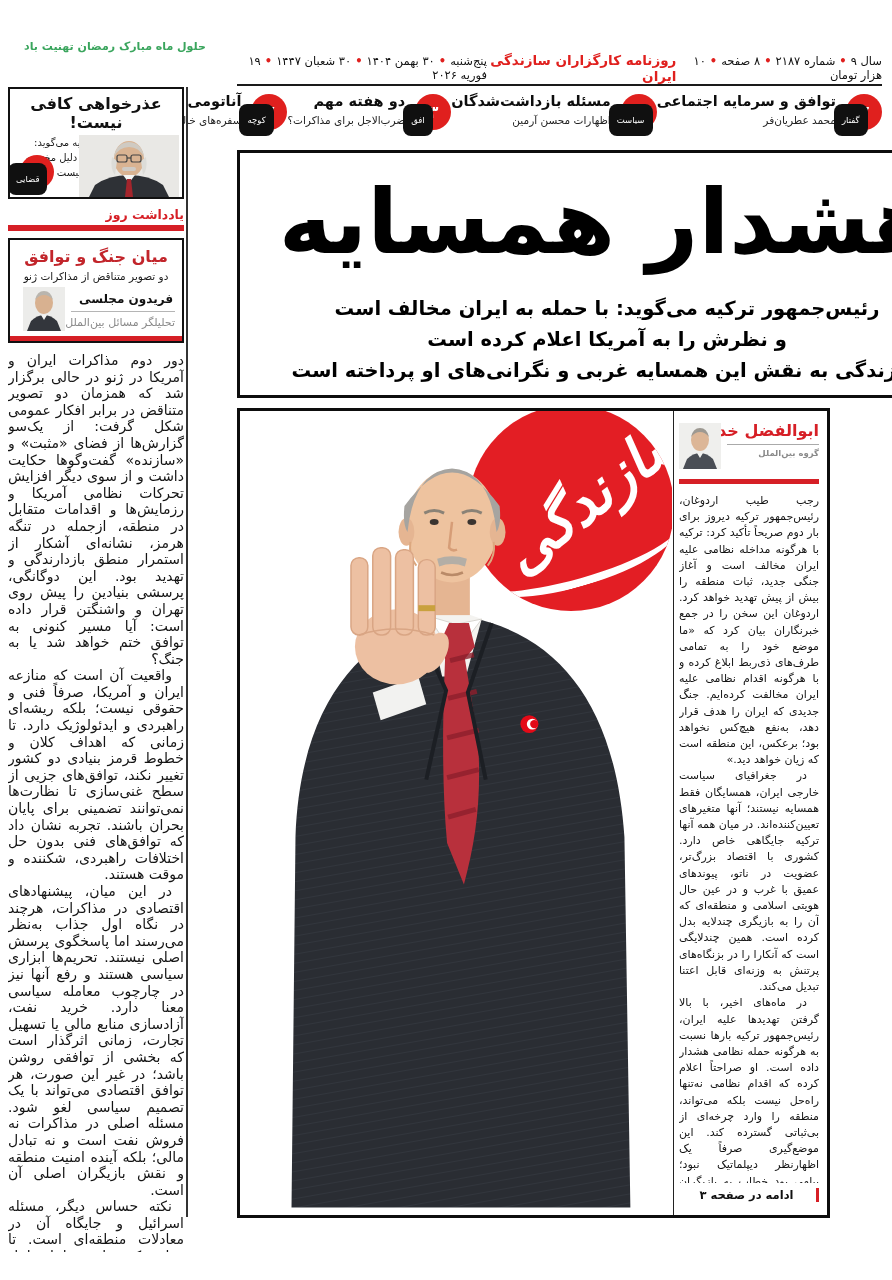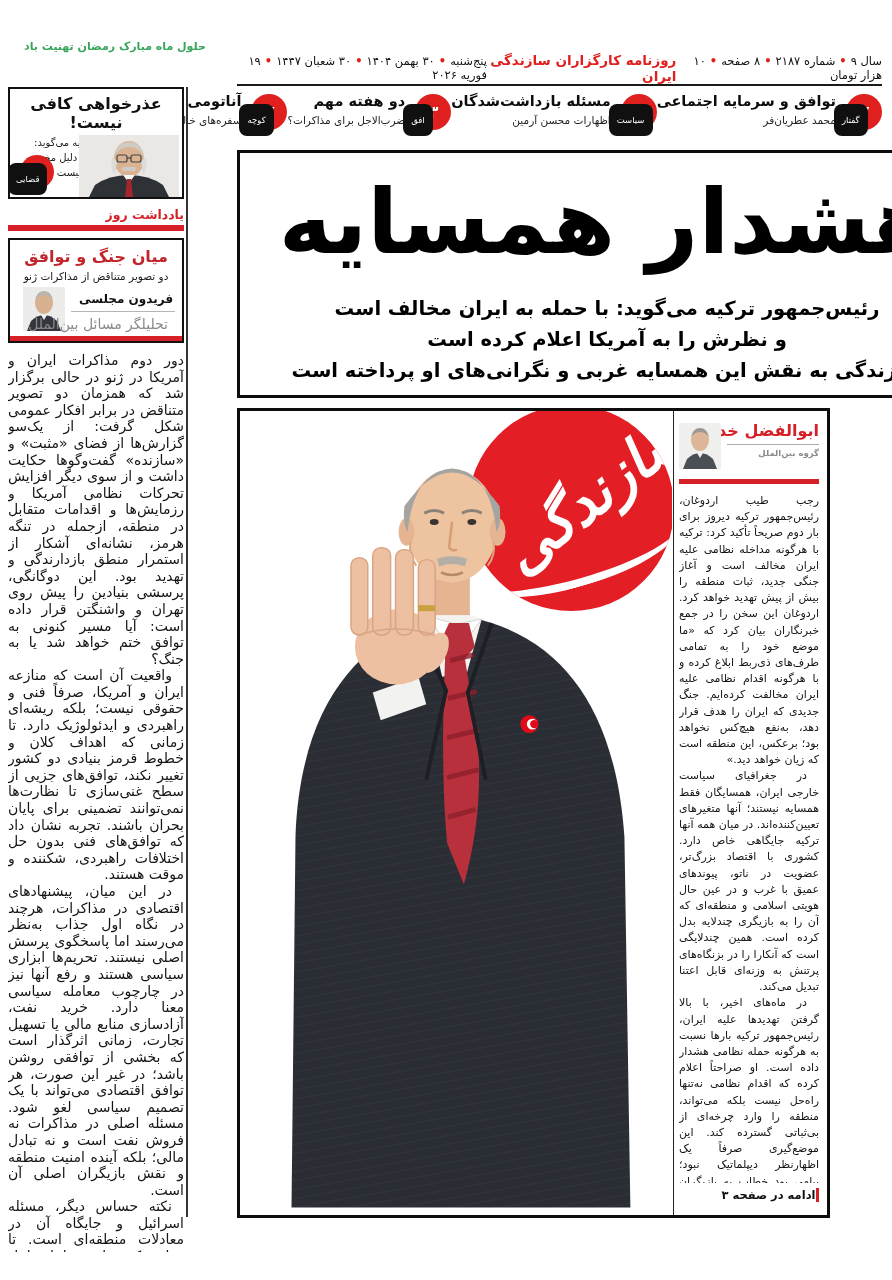--- a/index.html
+++ b/index.html
@@ -39,21 +39,21 @@
   .kicker{margin-top:8px;}
   .ktext{color:#d61f26;font-weight:800;font-size:12.5px;}
   .kbar{height:6px;background:#d61f26;margin-top:3px;}
   .sbox2{margin-top:7px;padding:7px 7px 0;}
   .sb2-title{font-size:16px;font-weight:900;text-align:center;color:#c2252b;}
   .sb2-sub{font-size:10.5px;text-align:center;margin-top:4px;color:#1a1a1a;}
   .author-strip{margin-top:8px;position:relative;height:46px;}
   .a-photo{position:absolute;left:6px;bottom:5px;width:42px;height:44px;}
   .a-name{position:absolute;right:2px;top:2px;font-size:12px;font-weight:800;}
   .a-rule{position:absolute;right:0;left:54px;top:21px;border-top:1px solid #b5b5b5;}
-  .a-role{position:absolute;right:7px;top:26px;font-size:14px;color:#8a8a8a;}
+  .a-role{position:absolute;right:0;top:26px;font-size:11px;color:#8a8a8a;}
   .redbar{height:5px;background:#d61f26;margin:0 -7px;}
   .s-article{margin-top:9px;font-size:14px;line-height:16.6px;text-align:justify;color:#141414;height:900px;overflow:hidden;}
   .s-article p{margin:0;text-indent:12px;}
   .s-article p:first-child{text-indent:0;}
 
   
   .headline-box{position:absolute;left:237px;top:150px;width:740px;height:248px;border:3.5px solid #0d0d0d;text-align:center;overflow:hidden;}
   .headline{font-size:90px;font-weight:900;line-height:138px;letter-spacing:-3px;white-space:nowrap;color:#000;}
   .deck{margin-top:2px;font-size:19.5px;font-weight:700;line-height:31px;color:#000;}
 
@@ -63,21 +63,21 @@
   .right-col{position:absolute;top:10px;right:8px;width:140px;}
   .author2{position:relative;height:52px;}
   .a2-photo{position:absolute;left:0;top:2px;width:42px;height:46px;}
   .a2-name{color:#d61f26;font-weight:800;font-size:16px;text-align:right;padding-left:72px;white-space:nowrap;}
   .a2-rule{border-top:1px solid #aaa;margin:4px 0 3px 48px;}
   .a2-role{font-size:8.5px;color:#8a8a8a;text-align:right;padding-left:48px;font-weight:bold;}
   .a2-redbar{margin-top:6px;height:5px;background:#d61f26;}
   .m-article{margin-top:9px;font-size:11px;line-height:16.2px;text-align:justify;color:#141414;height:690px;overflow:hidden;}
   .m-article p{margin:0;text-indent:12px;}
   .m-article p:first-child{text-indent:0;}
-  .continue{margin-top:5px;display:flex;align-items:flex-start;gap:0;font-weight:800;font-size:11.5px;direction:rtl;}
+  .continue{margin-top:5px;display:flex;align-items:flex-start;gap:22px;font-weight:800;font-size:11.5px;direction:rtl;}
   .cbar{width:3.5px;height:14px;background:#d61f26;flex:0 0 auto;}
 
   
   .photo-area{position:absolute;left:0;top:0;right:155px;bottom:0;overflow:hidden;}
   .logo-circle{position:absolute;left:228px;top:-6px;width:206px;height:206px;border-radius:50%;background:#e31e24;overflow:hidden;z-index:1;}
   .logo-text{position:absolute;left:18px;top:55px;color:#fff;font-size:58px;font-weight:800;font-style:italic;transform:rotate(-38deg);white-space:nowrap;}
   .logo-swoosh{position:absolute;left:-4px;top:112px;width:220px;height:70px;border-radius:50%;border-bottom:8px solid #fff;transform:rotate(-16deg);}
   .erdogan{position:absolute;inset:0;z-index:2;}
 </style>
 </head>

